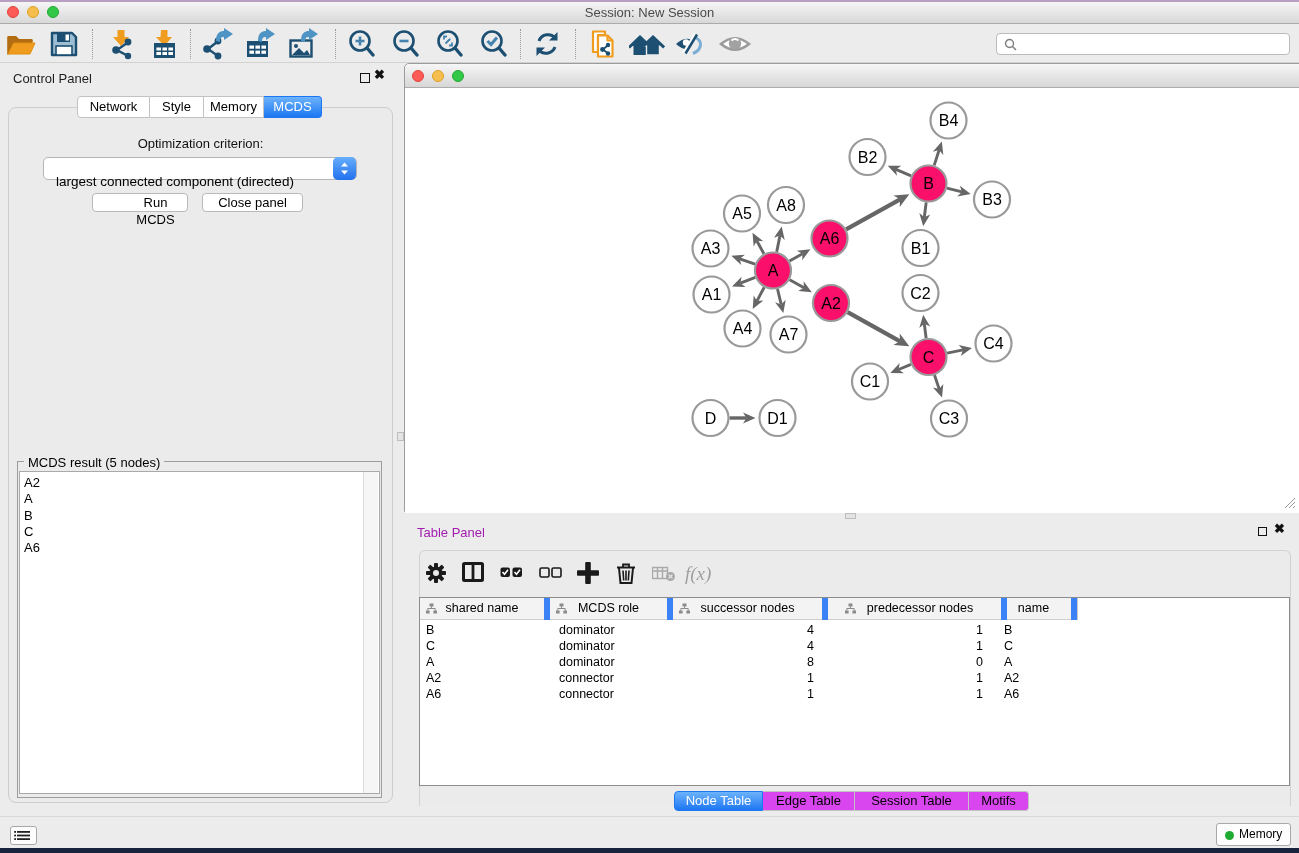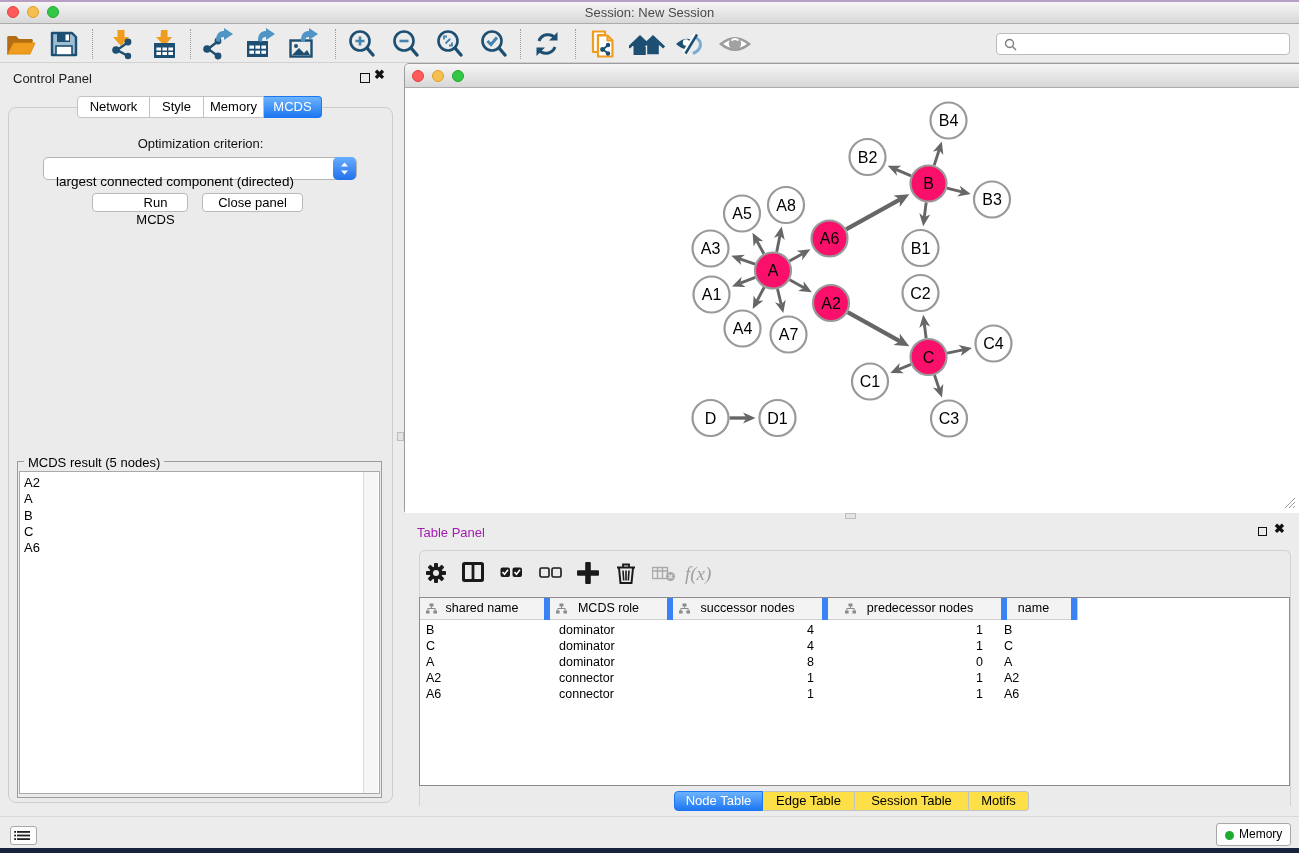--- a/index.html
+++ b/index.html
@@ -59,21 +59,21 @@
 #tp-max { left:1258px; top:527px; width:9px; height:9px; border:1.5px solid #111; }
 #tp-close { left:1274px; top:521px; font-size:13px; font-weight:bold; color:#111; }
 #tp-body { left:419px; top:550px; width:872px; height:256px; background:#ebebeb; border:1px solid #d2d2d2; border-radius:6px 6px 0 0; border-bottom:none;}
 #tp-table { left:419px; top:597px; width:871px; height:189px; background:#fff; border:1px solid #8c8c8c; }
 #tp-header { position:absolute; left:0; top:0; width:658px; height:22px; background:#f3f3f3; border-right:1px solid #c9c9c9;
   border-bottom:1px solid #cfcfcf; font-size:12.5px; color:#000; }
 .hcell { position:absolute; top:0; height:22px; border-right:6px solid #3b82f6; text-align:center; line-height:21px; }
 .hicon { position:absolute; left:6px; top:5px; }
 .trow { position:absolute; font-size:12.5px; color:#000; height:16px; line-height:16px; }
 #tp-tabs { left:674px; top:791px; height:20px; display:flex; position:absolute; }
-.btab { height:20px; border:1px solid #c2c2c2; border-left:none; background:#fde047; color:#000;
+.btab { height:20px; border:1px solid #c2c2c2; border-left:none; background:#d946ef; color:#000;
   font-size:13px; line-height:18px; text-align:center; }
 .btab.first { border-left:1px solid #c2c2c2; border-radius:4px 0 0 4px; }
 .btab.sel { background:linear-gradient(#6db3fc,#1d77f2); color:#fff; border-color:#1d77f2; }
 .btab.last { border-radius:0 4px 4px 0; }
 
 #statusbar { left:0; top:816px; width:1299px; height:32px; background:#ececec; border-top:1px solid #d8d8d8; }
 #sb-listbtn { position:absolute; left:10px; top:9px; width:27px; height:19px; background:#fdfdfd; border:1px solid #a8a8a8; border-radius:3px; }
 #sb-mem { position:absolute; left:1216px; top:6px; width:75px; height:23px; background:#fdfdfd; border:1px solid #a8a8a8; border-radius:3px; font-size:12px; line-height:21px; text-align:left; padding-left:22px; }
 #sb-mem .dot { position:absolute; left:8px; top:7px; width:9px; height:9px; border-radius:50%; background:#1fab32; }
 #darkstrip { left:0; top:848px; width:1299px; height:5px; background:#17233d; }

